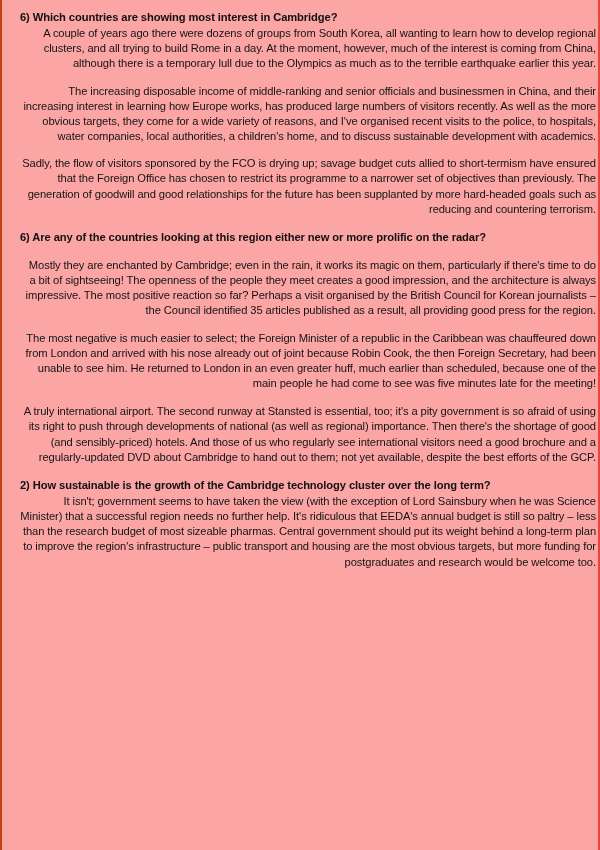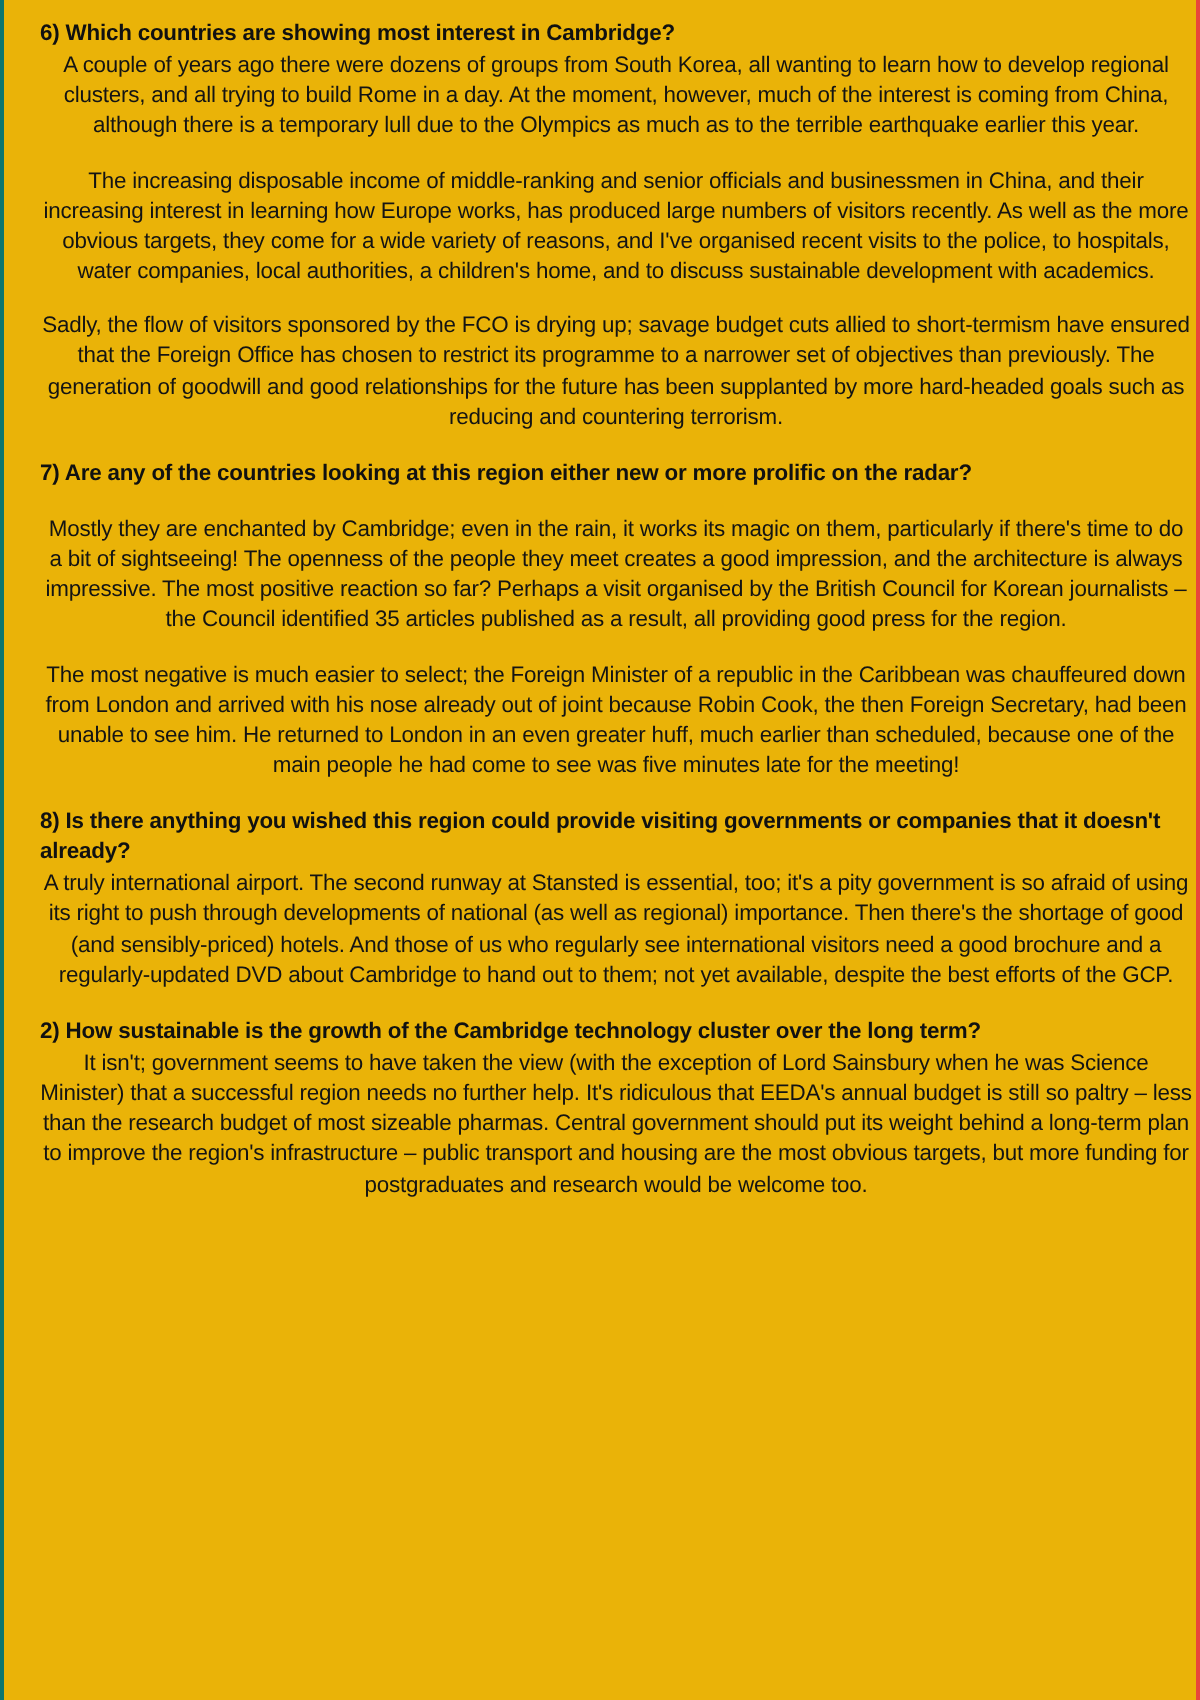--- a/index.html
+++ b/index.html
@@ -10,72 +10,71 @@
     width: 600px;
     height: 850px;
     background: #ffffff;
     font-family: "Liberation Sans", sans-serif;
     overflow: hidden;
   }
   .page {
     box-sizing: border-box;
     width: 600px;
     height: 850px;
-    border-left: 2px solid #0f766e;
+    border-left: 2px solid #c2410c;
     border-right: 2px solid #e8453c;
-    background: #eab308;
+    background: #fca5a5;
     padding: 10px 2px 0 18px;
     position: relative;
   }
   .qa-block {
     margin: 0 0 13px 0;
   }
   .question {
     font-size: 11.2px;
     font-weight: bold;
     color: #111111;
     line-height: 1.34;
     margin: 0 0 1px 0;
     letter-spacing: -0.1px;
   }
   .answer {
     font-size: 11.2px;
     color: #141414;
     line-height: 1.355;
     margin: 0 0 12px 0;
     letter-spacing: -0.1px;
-    text-align: center;
+    text-align: right;
   }
   .answer:last-child {
     margin-bottom: 0;
   }
 </style>
 </head>
 <body>
 
 <div class="page">
 
   <div class="qa-block">
     <p class="question">6) Which countries are showing most interest in Cambridge?</p>
     <p class="answer">A couple of years ago there were dozens of groups from South Korea, all wanting to learn how to develop regional clusters, and all trying to build Rome in a day. At the moment, however, much of the interest is coming from China, although there is a temporary lull due to the Olympics as much as to the terrible earthquake earlier this year.</p>
     <p class="answer">The increasing disposable income of middle-ranking and senior officials and businessmen in China, and their increasing interest in learning how Europe works, has produced large numbers of visitors recently. As well as the more obvious targets, they come for a wide variety of reasons, and I've organised recent visits to the police, to hospitals, water companies, local authorities, a children's home, and to discuss sustainable development with academics.</p>
     <p class="answer">Sadly, the flow of visitors sponsored by the FCO is drying up;  savage budget cuts allied to short-termism have ensured that the Foreign Office has chosen to restrict its programme to a narrower set of objectives than previously. The generation of goodwill and good relationships for the future has been supplanted by more hard-headed goals such as reducing and countering terrorism.</p>
   </div>
 
   <div class="qa-block">
-    <p class="question">7) Are any of the countries looking at this region either new or more prolific on the radar?</p>
+    <p class="question">6) Are any of the countries looking at this region either new or more prolific on the radar?</p>
   </div>
 
   <div class="qa-block">
     <p class="answer">Mostly they are enchanted by Cambridge; even in the rain, it  works its magic on them, particularly if there's time to do a bit of sightseeing!  The openness of the people they meet creates a good impression, and the architecture is always impressive. The most positive reaction so far? Perhaps a visit organised by the British Council for Korean journalists – the Council identified 35 articles published as a result, all providing good press for the region.</p>
     <p class="answer">The most negative is much easier to select;  the Foreign Minister of a republic in the Caribbean was chauffeured down from London and arrived with his nose already out of joint because Robin Cook, the then Foreign Secretary, had been unable to see him. He returned to London in an even greater huff, much earlier than scheduled, because one of the main people he had come to see was five minutes late for the meeting!</p>
   </div>
 
   <div class="qa-block">
-    <p class="question">8) Is there anything you wished this region could provide visiting governments or companies that it doesn't already?</p>
     <p class="answer">A truly international airport. The second runway at Stansted is essential, too;  it's a pity government is so afraid of using its right to push through developments of national (as well as regional) importance. Then there's the shortage of good (and sensibly-priced) hotels. And those of us who regularly see international visitors need a good brochure and a regularly-updated DVD about Cambridge to hand out to them; not yet available, despite the best efforts of the GCP.</p>
   </div>
 
   <div class="qa-block">
     <p class="question">2) How sustainable is the growth of the Cambridge technology cluster over the long term?</p>
     <p class="answer">It isn't; government seems to have taken the view (with the exception of Lord Sainsbury when he was Science Minister) that a successful region needs no further help. It's ridiculous that EEDA's annual budget is still so paltry – less than the research budget of most sizeable pharmas. Central government should put its weight behind a long-term plan to improve the region's infrastructure – public transport and housing are the most obvious targets, but more funding for postgraduates and research would be welcome too.</p>
   </div>
 
 </div>
 

